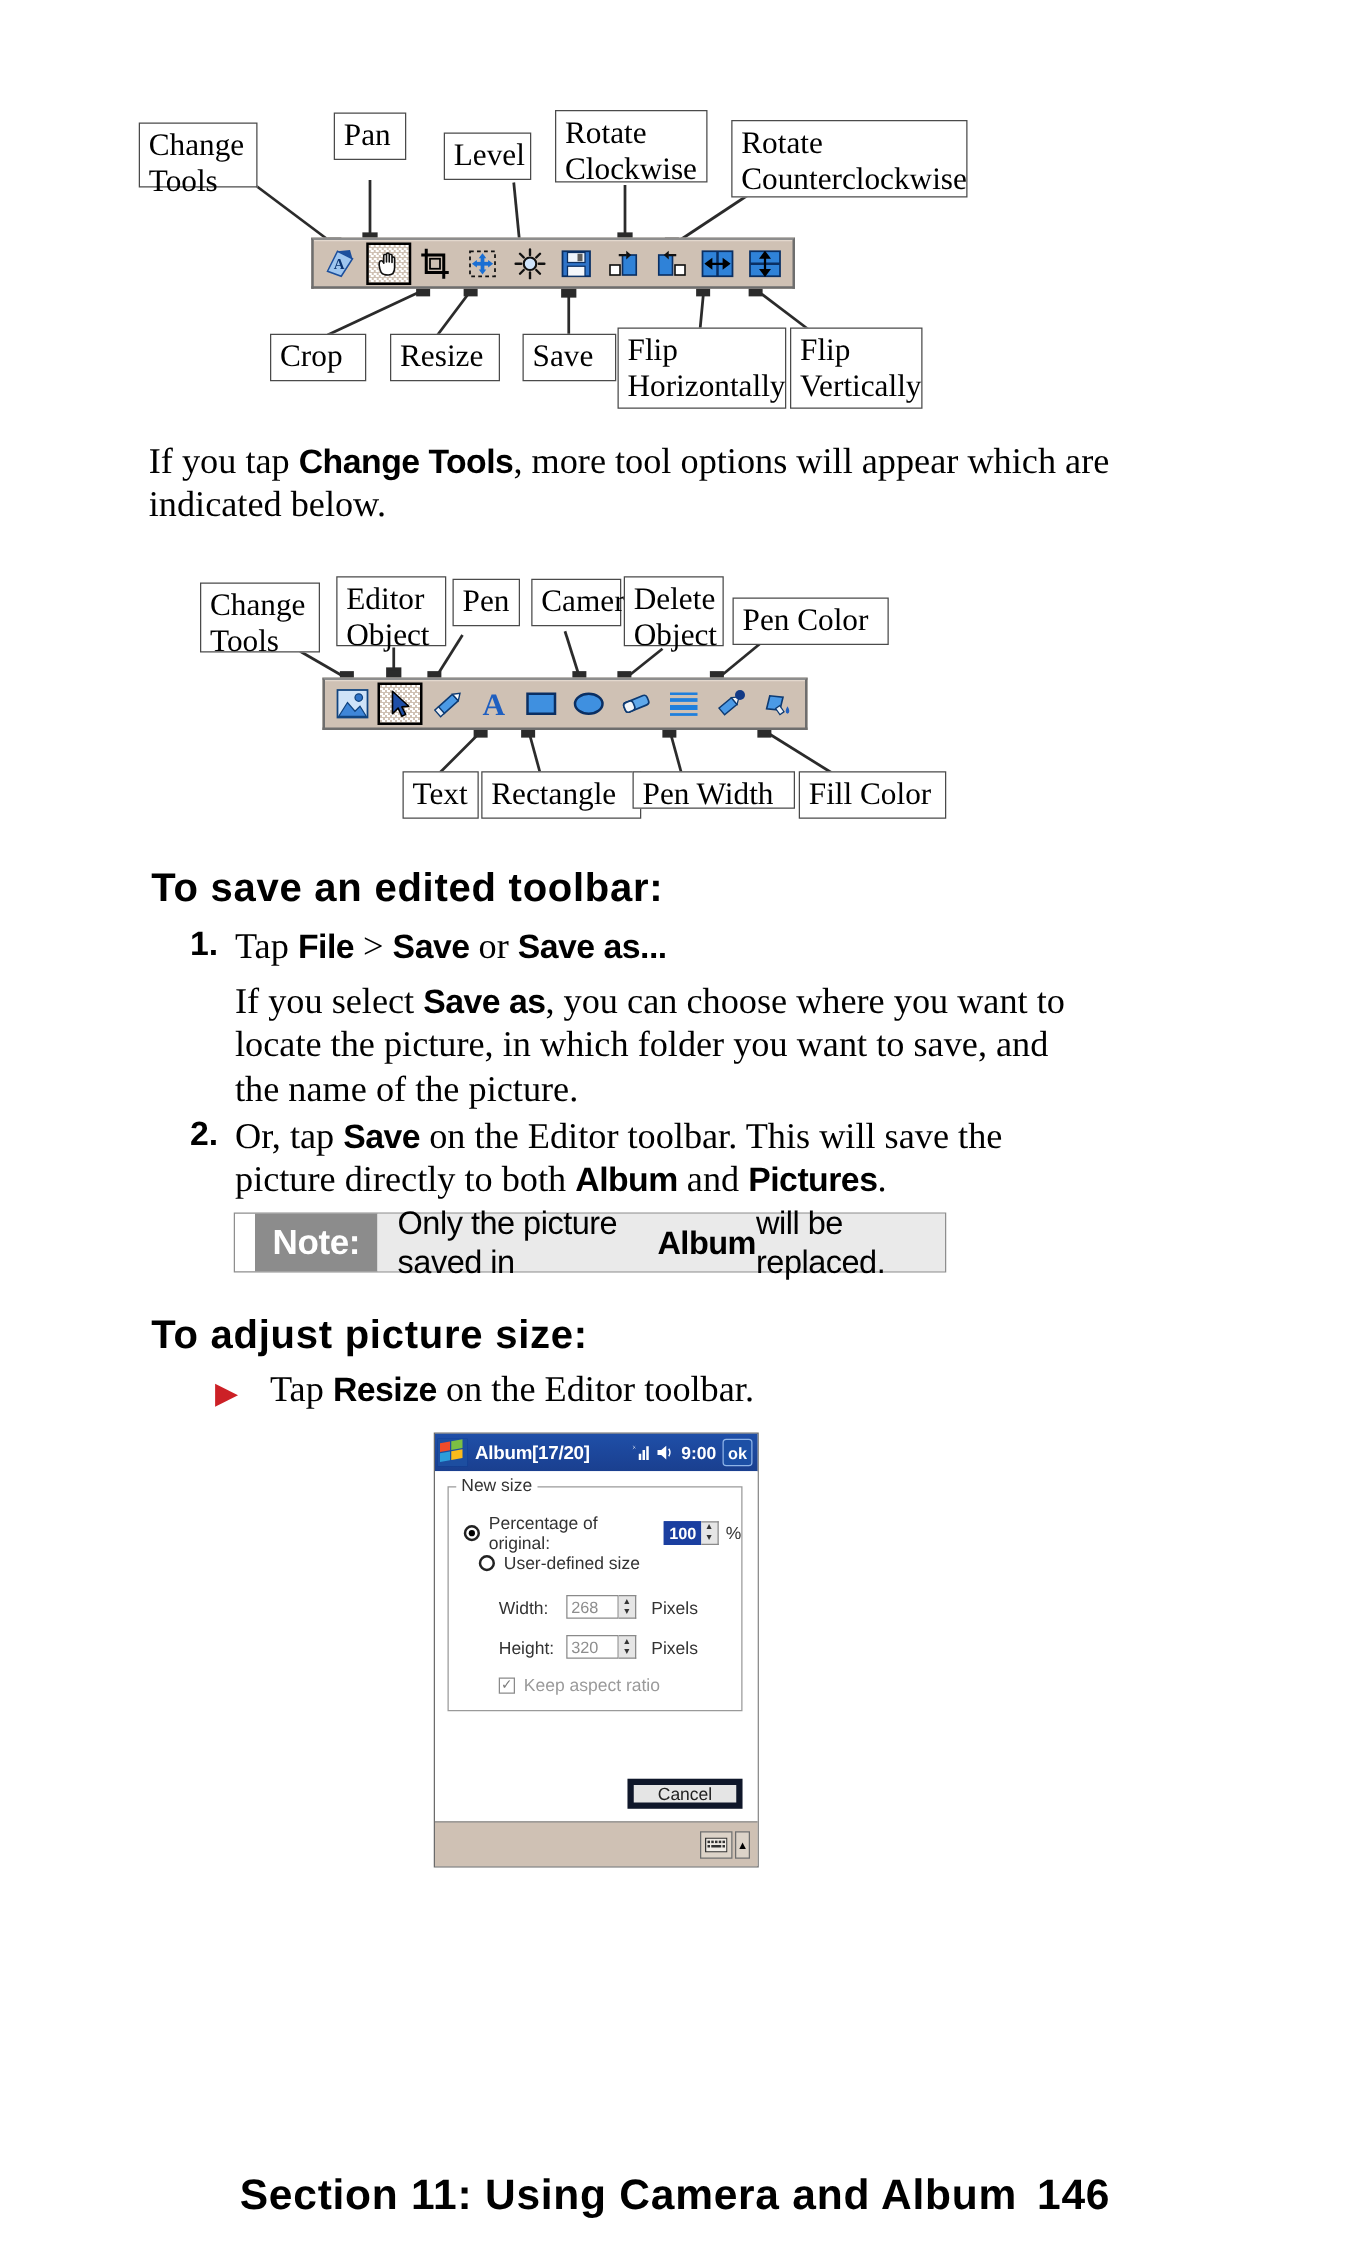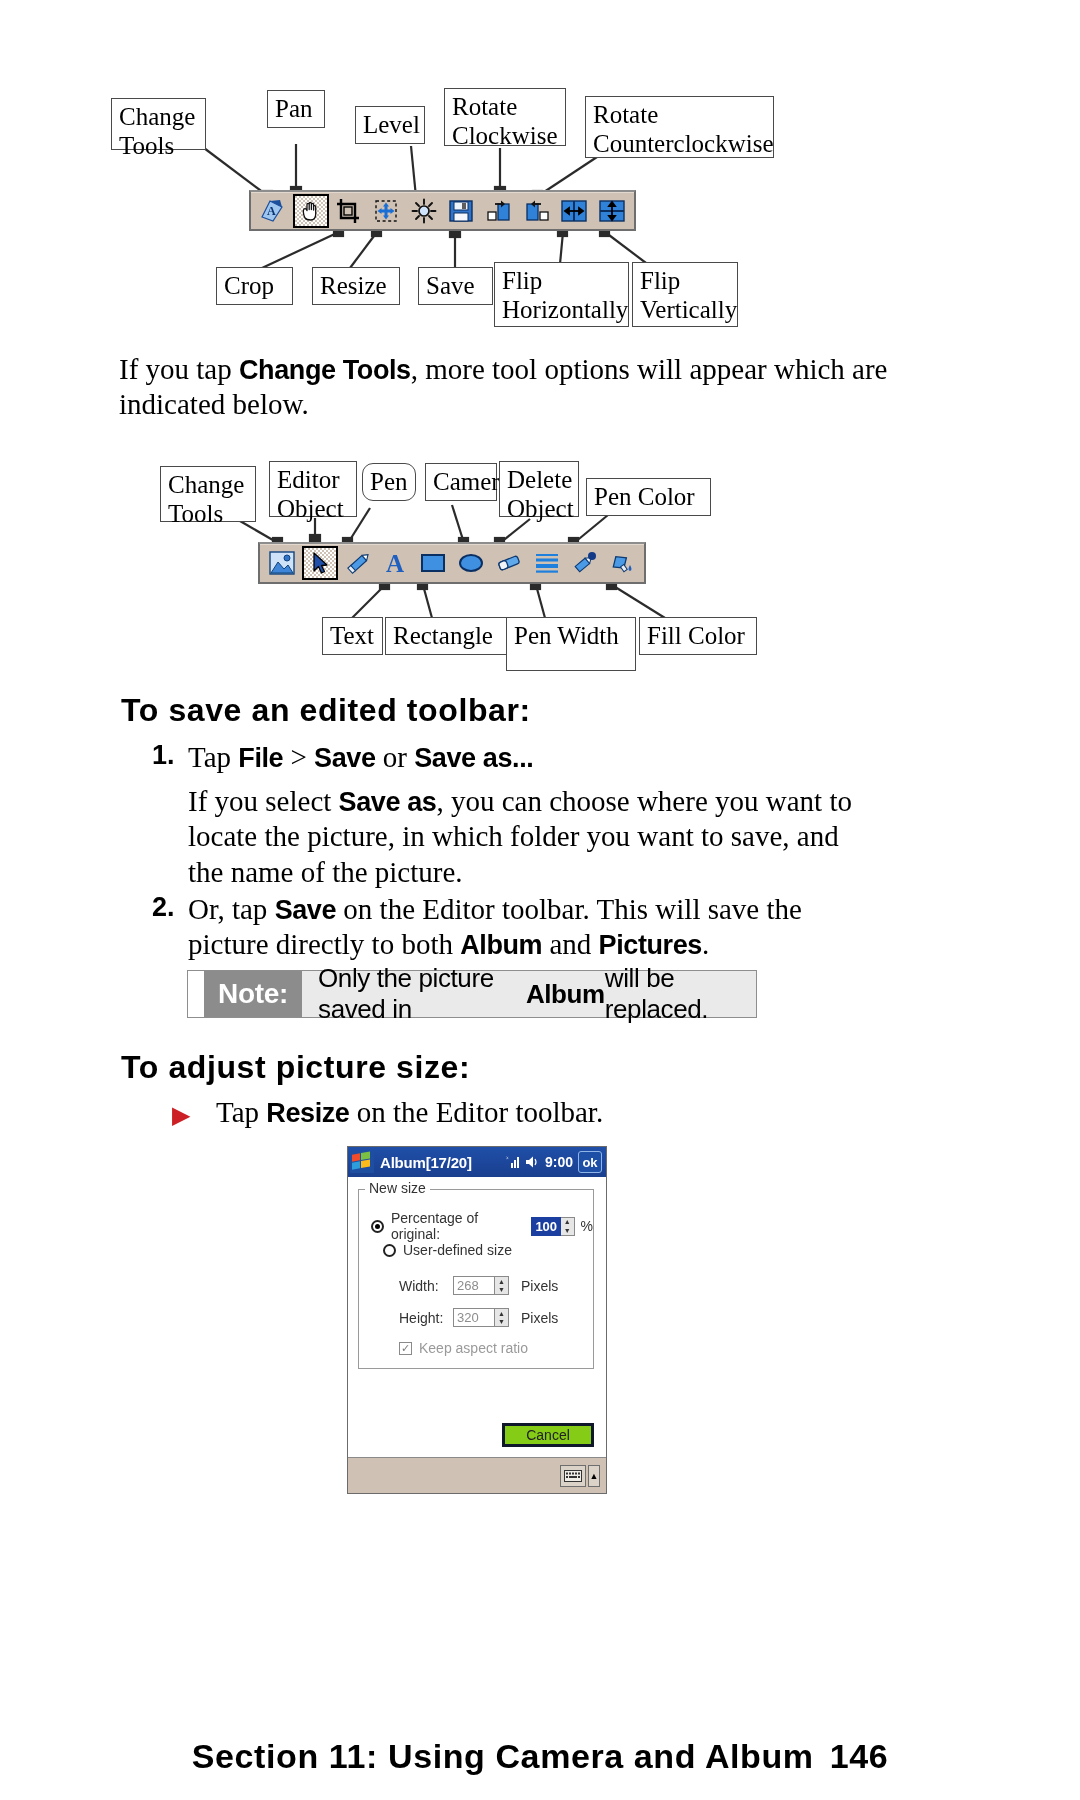--- a/index.html
+++ b/index.html
@@ -134,21 +134,21 @@
   }
   .spin i{flex:1;display:flex;align-items:center;justify-content:center;font-size:7px;font-style:normal;color:#333;}
   .unit{margin-left:12px;font-size:14px;color:#333;}
   .chk{
     width:13px;height:13px;border:1px solid #8a8a8a;background:#fff;box-sizing:border-box;
     margin-right:7px;display:flex;align-items:center;justify-content:center;
     font-size:11px;color:#7a7a7a;line-height:1;
   }
   .cancel{
     position:absolute;right:12px;bottom:10px;width:92px;height:24px;
-    background:#84cc16;border:3px solid #0f172a;box-sizing:border-box;
+    background:#e5e5e5;border:5px solid #0f172a;box-sizing:border-box;
     display:flex;align-items:center;justify-content:center;font-size:14px;color:#222;
   }
   .pda-foot{
     position:absolute;left:0;right:0;bottom:0;height:36px;
     background:#cfc1b4;border-top:1px solid #8a8a8a;box-sizing:border-box;
     display:flex;align-items:center;justify-content:flex-end;padding-right:6px;gap:2px;
   }
   .kbd{
     width:26px;height:22px;border:1px solid #6e6e6e;background:#dcd3c8;
     display:flex;align-items:center;justify-content:center;box-sizing:border-box;
@@ -358,21 +358,21 @@
   </div>
 
   <div class="callout two" style="left:160px;top:466px;width:96px;height:56px;">
     <div>Change</div>
     <div>Tools</div>
   </div>
   <div class="callout two" style="left:269px;top:461px;width:88px;height:56px;">
     <div>Editor</div>
     <div>Object</div>
   </div>
-  <div class="callout" style="left:362px;top:463px;width:54px;height:38px;border-radius:11px;">
+  <div class="callout" style="left:362px;top:463px;width:54px;height:38px;">
     <div>Pen</div>
   </div>
   <div class="callout" style="left:425px;top:463px;width:72px;height:38px;">
     <div>Camera</div>
   </div>
   <div class="callout two" style="left:499px;top:461px;width:80px;height:56px;">
     <div>Delete</div>
     <div>Object</div>
   </div>
   <div class="callout" style="left:586px;top:478px;width:125px;height:38px;">
@@ -453,21 +453,21 @@
       </svg>
     </div>
   </div>
 
   <div class="callout" style="left:322px;top:617px;width:61px;height:38px;">
     <div>Text</div>
   </div>
   <div class="callout" style="left:385px;top:617px;width:128px;height:38px;">
     <div>Rectangle</div>
   </div>
-  <div class="callout" style="left:506px;top:617px;width:130px;height:54px;">
+  <div class="callout" style="left:506px;top:617px;width:130px;height:30px;">
     <div>Pen Width</div>
   </div>
   <div class="callout" style="left:639px;top:617px;width:118px;height:38px;">
     <div>Fill Color</div>
   </div>
 
   <div class="h2" style="left:121px;top:692px;">To save an edited toolbar:</div>
 
   <div class="num" style="left:152px;top:740px;">1.</div>
   <div class="para" style="left:188px;top:740px;width:700px;" id="step1"><span>Tap </span><b>File</b><span> &gt; </span><b>Save</b><span> or </span><b>Save as...</b></div>

